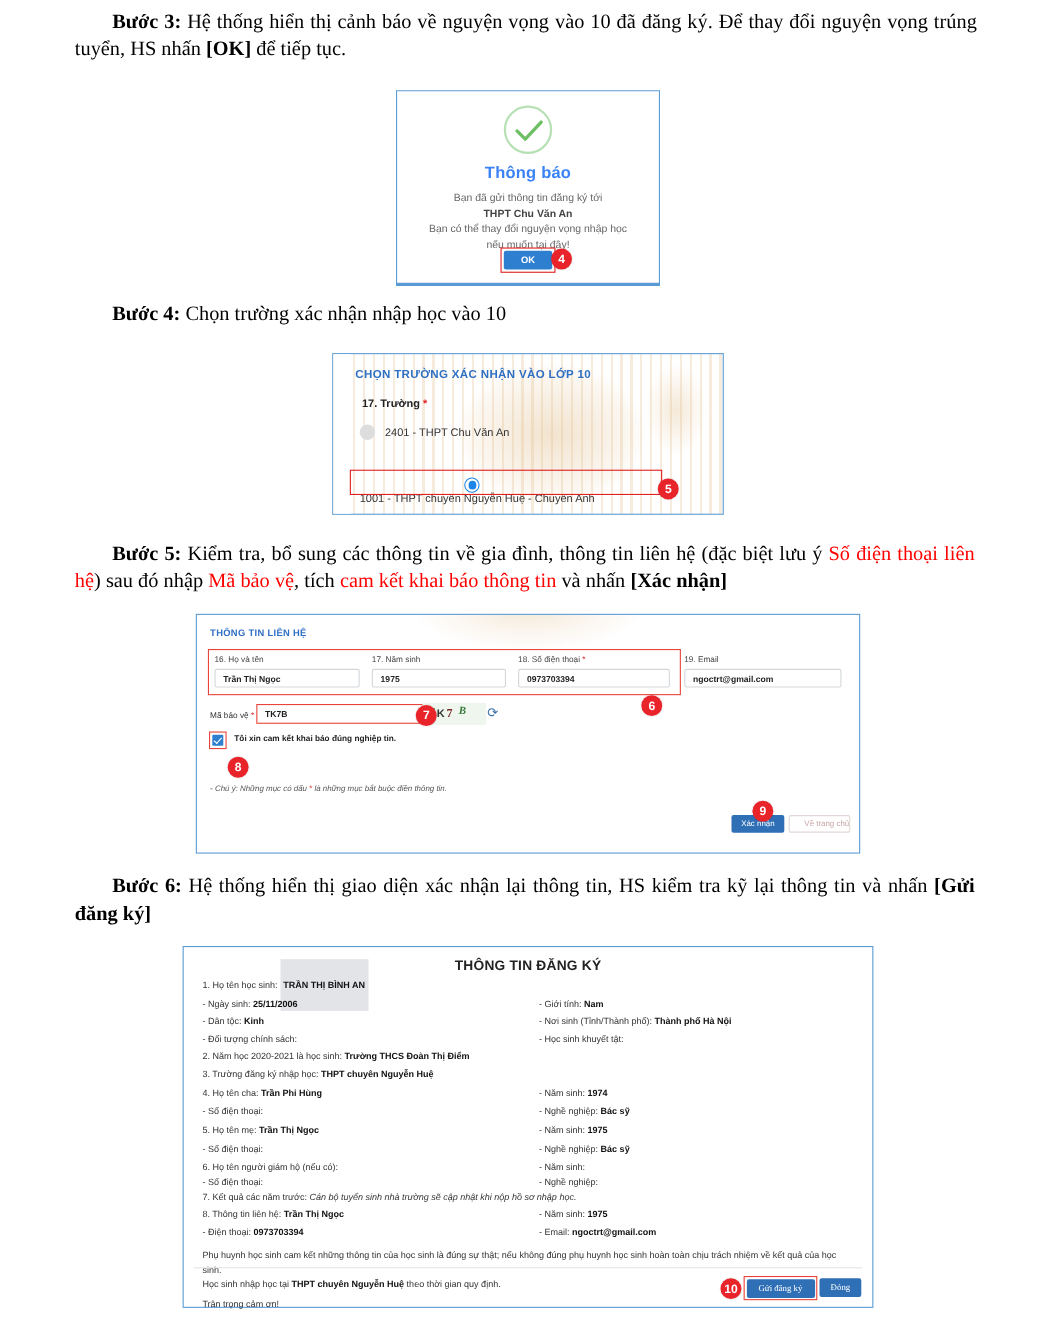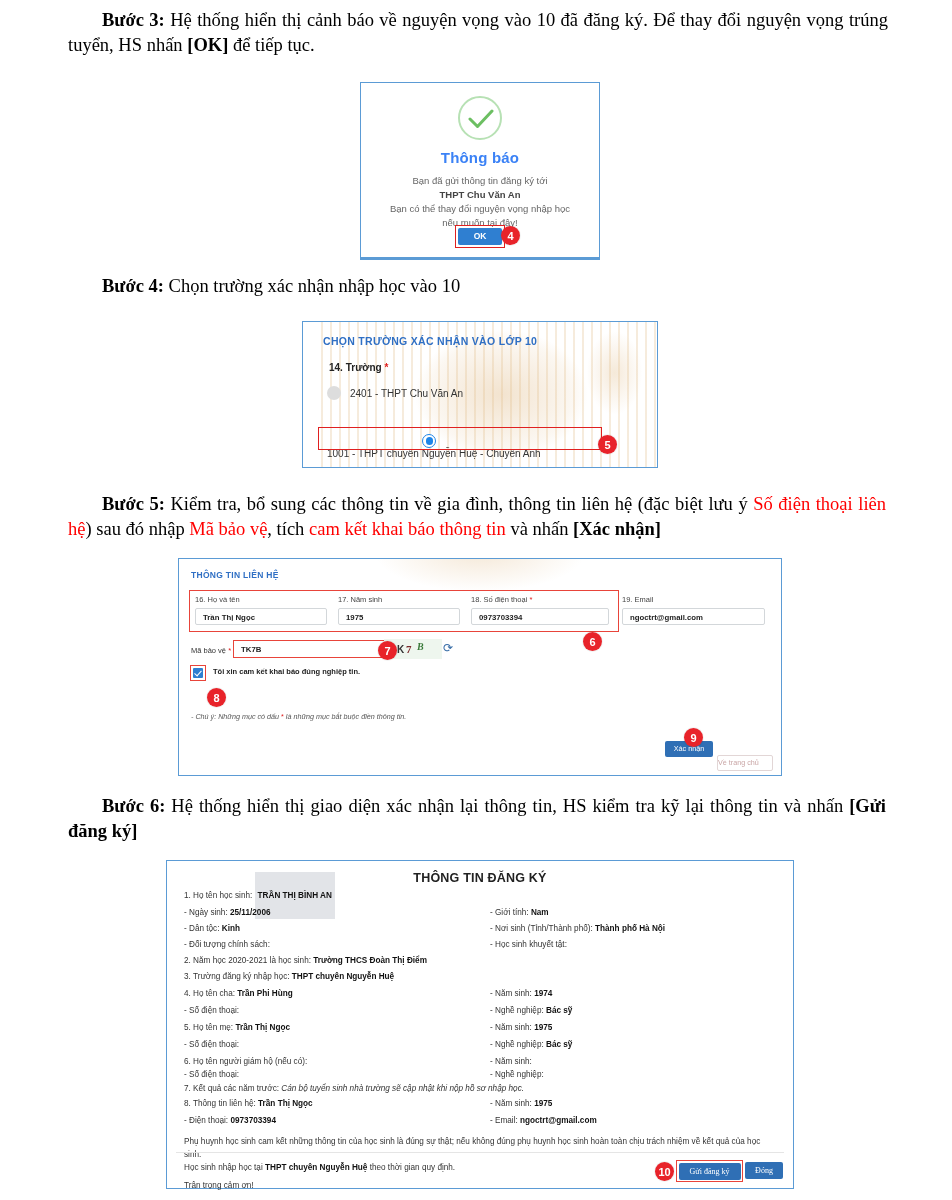--- a/index.html
+++ b/index.html
@@ -198,21 +198,21 @@
     position:absolute;left:486px;top:182px;width:48px;height:16px;
     background:#2f6fb5;color:#fff;border-radius:2px;
     font-family:"Liberation Sans", sans-serif;
     font-size:7.2px;text-align:center;line-height:16px;
   }
   .btn-home{
     position:absolute;left:538px;top:182px;width:56px;height:16px;
     background:#fff;color:#c9a5a5;border:1px solid #e2d6d6;border-radius:2px;
     box-sizing:border-box;
     font-family:"Liberation Sans", sans-serif;
-    font-size:7.2px;text-align:left;line-height:14px;margin-top:14px;
+    font-size:7.2px;text-align:right;line-height:14px;
   }
 
   
   #reg-panel{
     left:166px;top:860px;width:628px;height:329px;
     border:1.5px solid #5b9bd5;
     font-family:"Liberation Sans", sans-serif;
   }
   .reg-title{
     position:absolute;left:0;top:10px;width:100%;text-align:center;
@@ -269,21 +269,21 @@
   <div class="badge" style="left:501px;top:226px;">4</div>
 
   <div class="step-par" style="left:68px;top:274px;width:820px;">
     <span class="indent"></span><b>Bước 4:</b><span> Chọn trường xác nhận nhập học vào 10</span>
   </div>
 
   <div class="panel" id="school-panel">
     <div class="sp-mask-l"></div>
     <div class="sp-title">CHỌN TRƯỜNG XÁC NHẬN VÀO LỚP 10</div>
     <div class="sp-sub">
-      <span>14. Trường</span>
+      <span>17. Trường</span>
       <span class="req">*</span>
     </div>
     <div class="radio-row" style="top:60px;">
       <span class="radio-dot"></span>
       <span>2401 - THPT Chu Văn An</span>
     </div>
     <div class="radio-row" style="top:112px;flex-direction:column;">
       <span class="radio-dot on"></span>
       <span>1001 - THPT chuyên Nguyễn Huệ - Chuyên Anh</span>
     </div>

